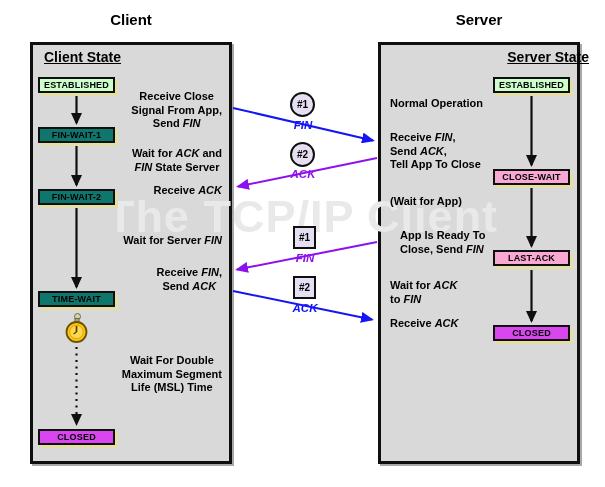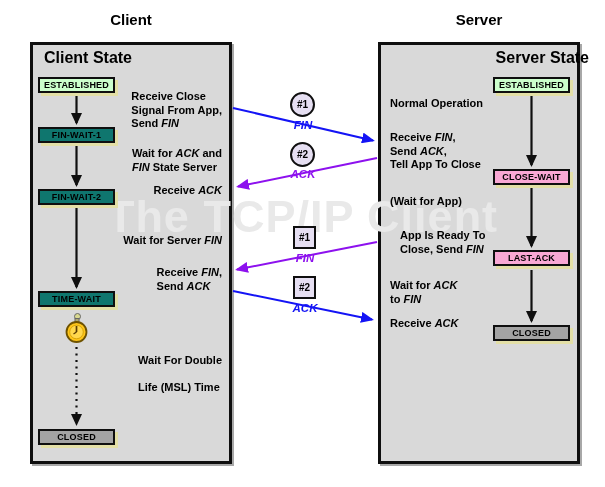--- a/index.html
+++ b/index.html
@@ -2,30 +2,30 @@
 <html><head>
 <meta charset="utf-8">
 <style>
   html,body { margin:0; padding:0; background:#fff; }
   .canvas { position:relative; width:605px; height:487px; background:#ffffff;
             font-family:"Liberation Sans", sans-serif; overflow:hidden; color:#000; }
   .abs { position:absolute; }
   .title { font-weight:bold; font-size:15px; text-align:center; }
   .panel { background:#d9d9d9; border:3px solid #0f0f0f; box-sizing:border-box;
            box-shadow:2px 2px 0 #a8a8a8; }
-  .hdr { font-weight:bold; font-size:16px; }
+  .hdr { font-weight:bold; font-size:14px; text-decoration:underline; }
   .state { border:2px solid #0f0f0f; box-shadow:3px 3px 0 #e3dfa6; font-weight:bold;
            font-size:9px; letter-spacing:0.2px; text-align:center; line-height:12px;
            height:16px; width:77px; box-sizing:border-box; }
   .green  { background:#ccffcc; }
   .tan    { background:#0f766e; }
   .pink   { background:#f9a8d4; }
-  .graybox{ background:#a3a3a3; }
+  .graybox{ background:#d946ef; }
   .note { font-weight:bold; font-size:11px; line-height:13.5px; }
-  .r { text-align:left; }
+  .r { text-align:center; }
   .badge { background:#e6dff2; border:2px solid #0f0f0f; box-sizing:border-box;
            font-weight:bold; font-size:10px; display:flex; align-items:center;
            justify-content:center; }
   .circle { border-radius:50%; width:25px; height:25px; }
   .square { width:23px; height:23px; }
   .msg { font-weight:bold; font-style:italic; font-size:11.5px; width:44px; text-align:center; }
   .blue { color:#1414f5; }
   .purple { color:#8d11ee; }
   .watermark { top:191px; left:0; width:100%; text-align:center; font-weight:bold;
                font-size:45px; letter-spacing:1px; color:#e9e9e9; white-space:nowrap; }
@@ -80,21 +80,21 @@
     <div class="abs state tan" style="left:38px; top:127px;">FIN-WAIT-1</div>
     <div class="abs state tan" style="left:38px; top:189px;">FIN-WAIT-2</div>
     <div class="abs state tan" style="left:38px; top:291px;">TIME-WAIT</div>
     <div class="abs state graybox" style="left:38px; top:429px;">CLOSED</div>
 
     <div class="abs note r" style="right:383px; top:90px;"><span>Receive Close</span><br><span>Signal From App,</span><br><span>Send </span><i>FIN</i></div>
     <div class="abs note r" style="right:383px; top:147px;"><span>Wait for </span><i>ACK</i><span> and</span><br><i>FIN</i><span> State Server</span></div>
     <div class="abs note r" style="right:383px; top:184px;"><span>Receive </span><i>ACK</i></div>
     <div class="abs note r" style="right:383px; top:225px;margin-top:9px;"><span>Wait for Server </span><i>FIN</i></div>
     <div class="abs note r" style="right:383px; top:266px;"><span>Receive </span><i>FIN</i><span>,</span><br><span>Send </span><i>ACK</i></div>
-    <div class="abs note r" style="right:383px; top:354px;"><span>Wait For Double</span><br><br><span>Life (MSL) Time</span></div>
+    <div class="abs note r" style="right:383px; top:354px;"><span>Wait For Double</span><br><span>Maximum Segment</span><br><span>Life (MSL) Time</span></div>
 
     <svg class="abs" style="left:63px; top:310px;" width="27" height="34" viewBox="0 0 27 34">
       <circle cx="14.5" cy="6.5" r="3" fill="#d8d890" stroke="#666" stroke-width="1"></circle>
       <rect x="12" y="8.5" width="4" height="4.5" fill="#b0a870" stroke="#666" stroke-width="1"></rect>
       <circle cx="13.5" cy="22" r="10" fill="#ffc61a" stroke="#6e5200" stroke-width="1.8"></circle>
       <circle cx="13.5" cy="22" r="6.8" fill="#ffd84d" stroke="#cf9c00" stroke-width="0.8"></circle>
       <line x1="13.5" y1="22" x2="13.5" y2="16" stroke="#5a3c00" stroke-width="1.7"></line>
       <line x1="13.5" y1="22" x2="10.5" y2="24" stroke="#5a3c00" stroke-width="1.4"></line>
     </svg>
   </div>

